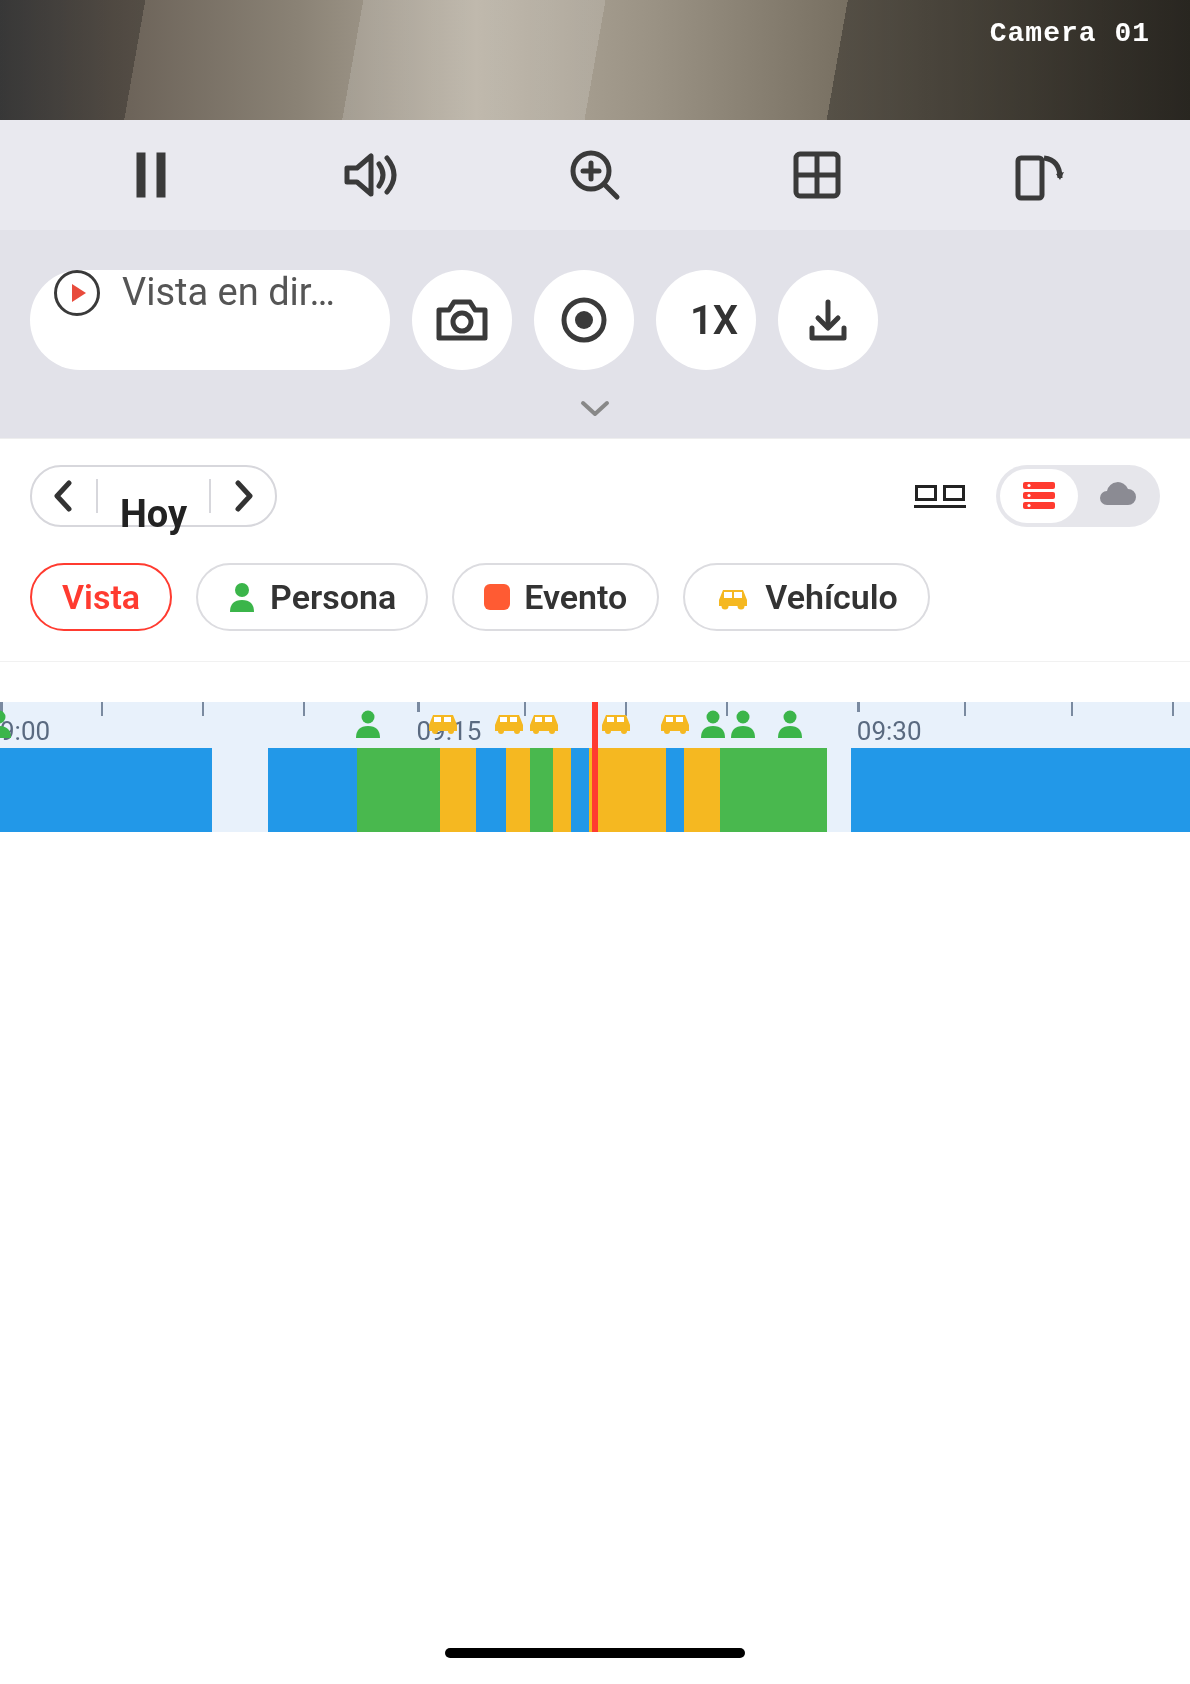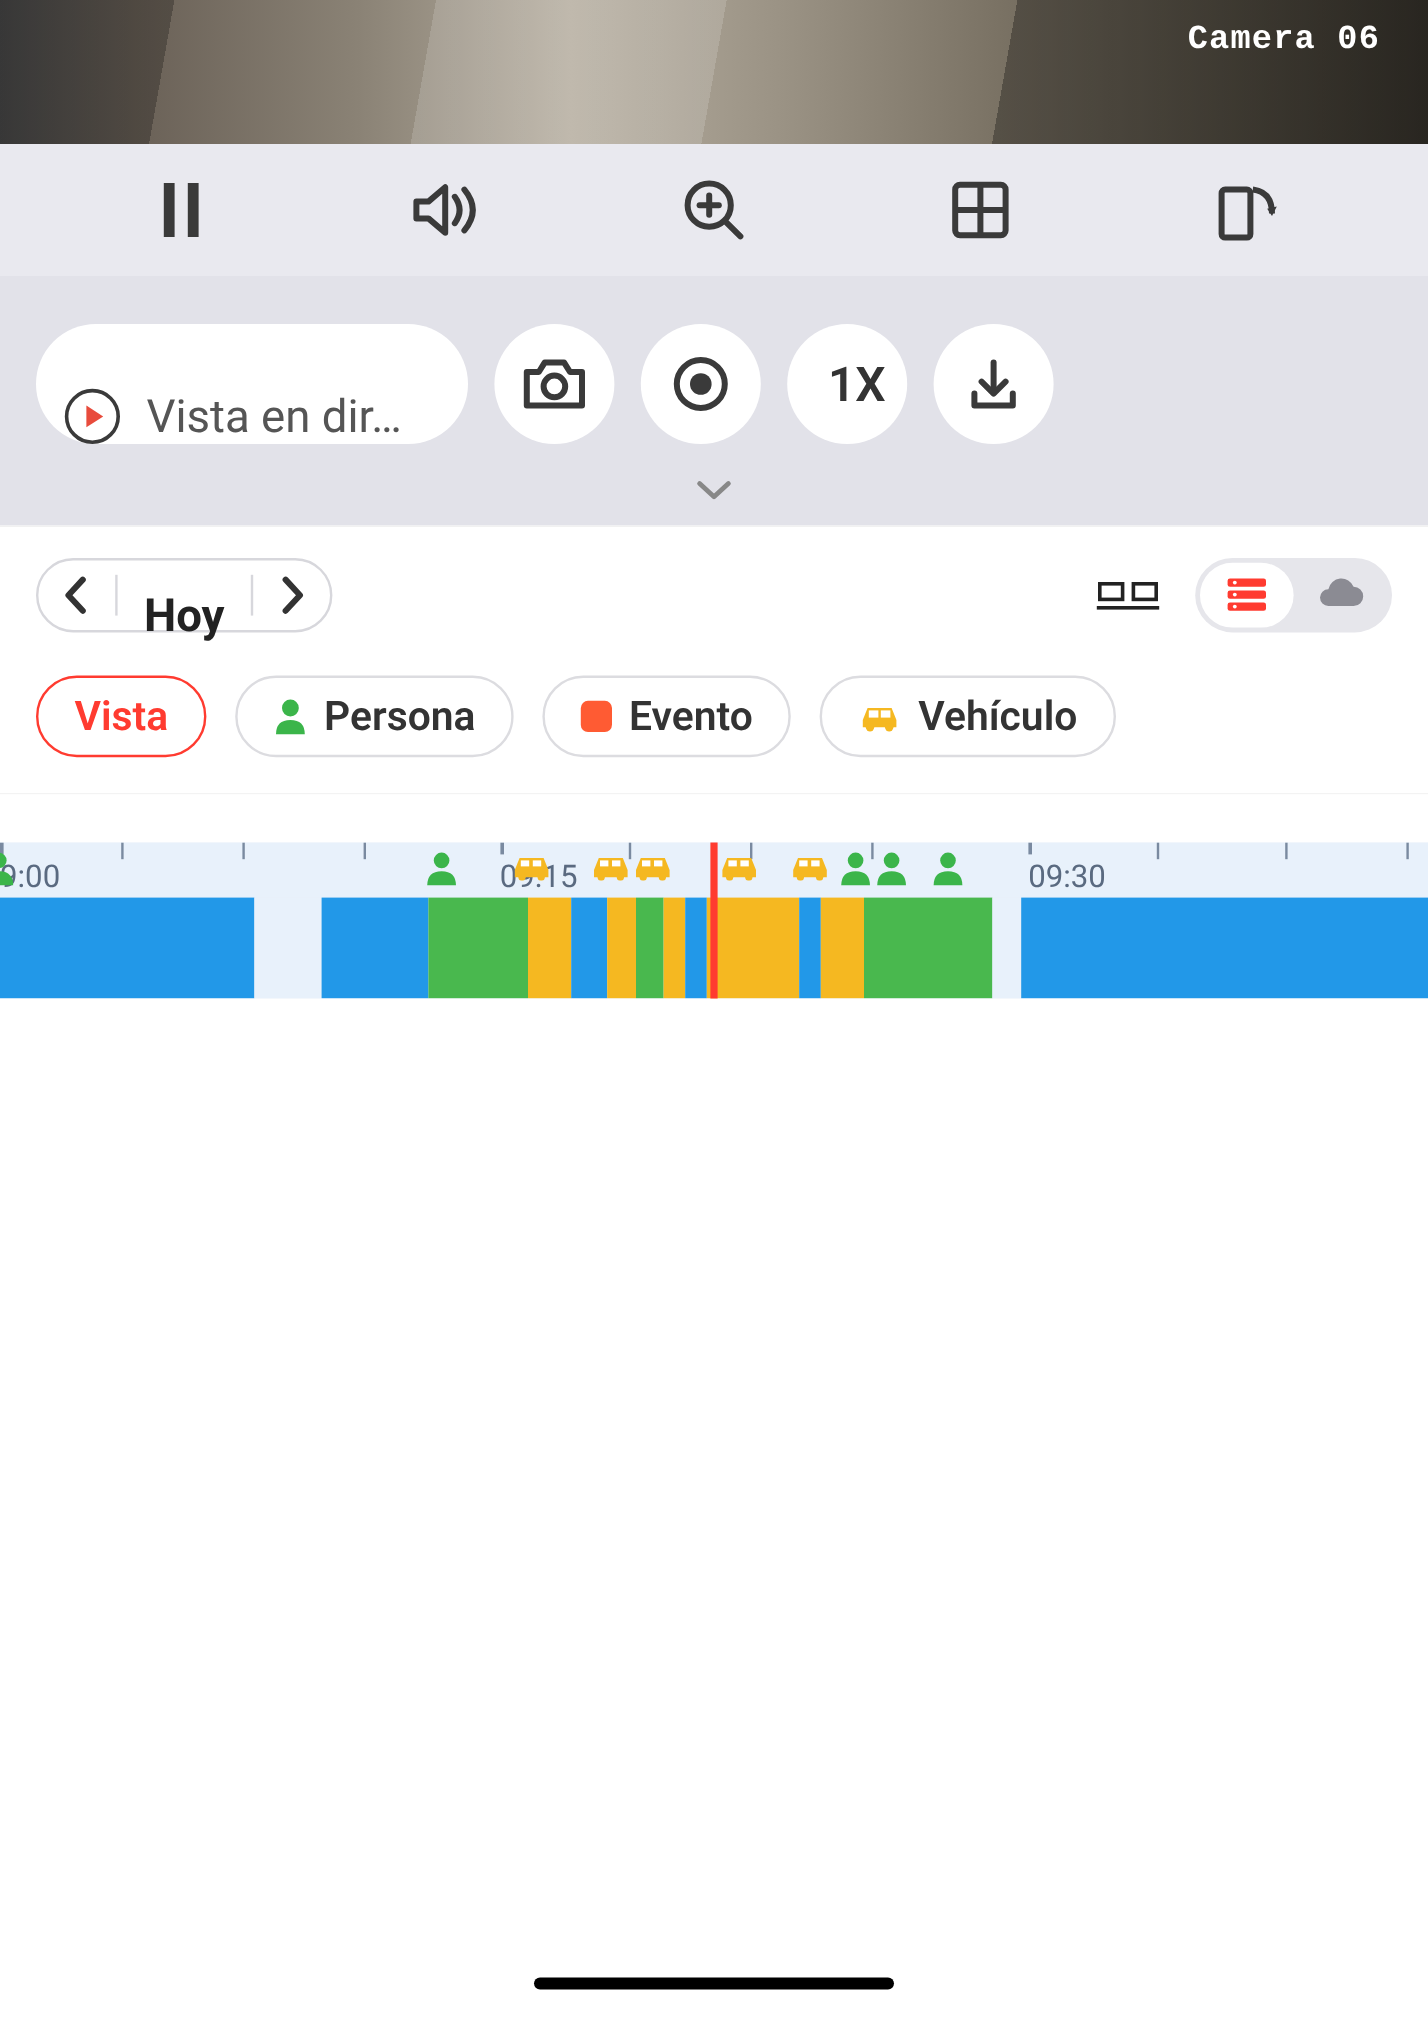--- a/index.html
+++ b/index.html
@@ -62,21 +62,21 @@
     display:flex;
     align-items:center;
     gap: 22px;
   }
   .pill-live {
     flex: 0 0 auto;
     background:#fff;
     border-radius: 60px;
     height: 100px;
     display:flex;
-    align-items:flex-end;
+    align-items:flex-start;
     padding: 0 34px 0 24px;
     gap: 22px;
     min-width: 360px;
   }
   .play-icon-circle{
     width:46px;height:46px;border:3px solid #3a3a3a;border-radius:50%;
     display:flex;align-items:center;justify-content:center;
   }
   .play-tri{
     width:0;height:0;border-left:14px solid #e84b3c;border-top:9px solid transparent;border-bottom:9px solid transparent;margin-left:4px;
@@ -170,21 +170,21 @@
     width:300px;height:10px;border-radius:6px;background:#000;
   }
 
   
   svg{display:block;}
 </style>
 </head>
 <body>
 
 <div class="video-preview">
-  <span class="camera-label">Camera 06</span>
+  <span class="camera-label">Camera 01</span>
 </div>
 
 <div class="toolbar">
   <div class="tb-btn">
     <svg width="40" height="48" viewBox="0 0 40 48" fill="none">
         <rect x="6" y="2" width="8" height="44" fill="#3a3a3a"></rect>
         <rect x="26" y="2" width="8" height="44" fill="#3a3a3a"></rect>
       </svg>
   </div>
   <div class="tb-btn">

